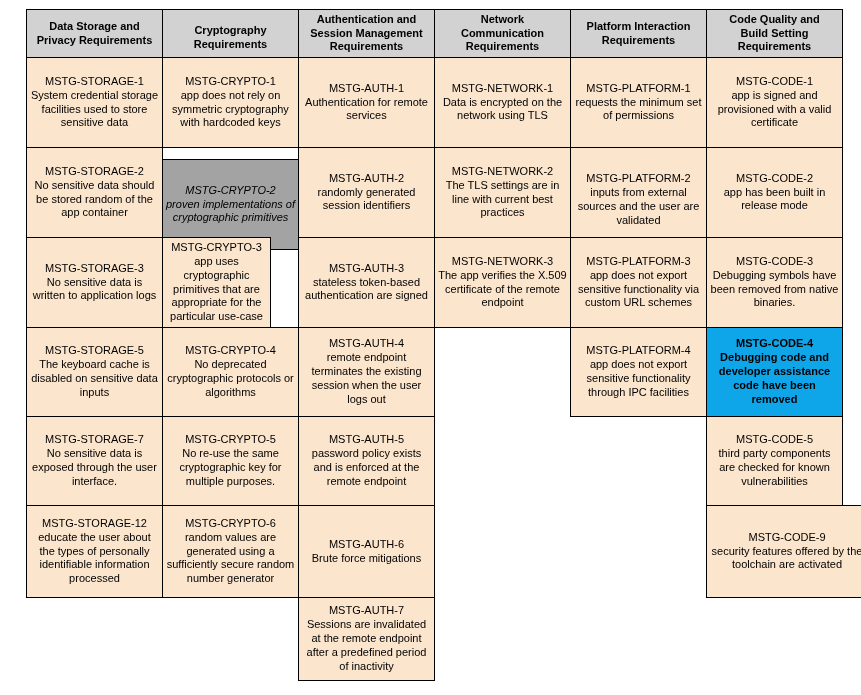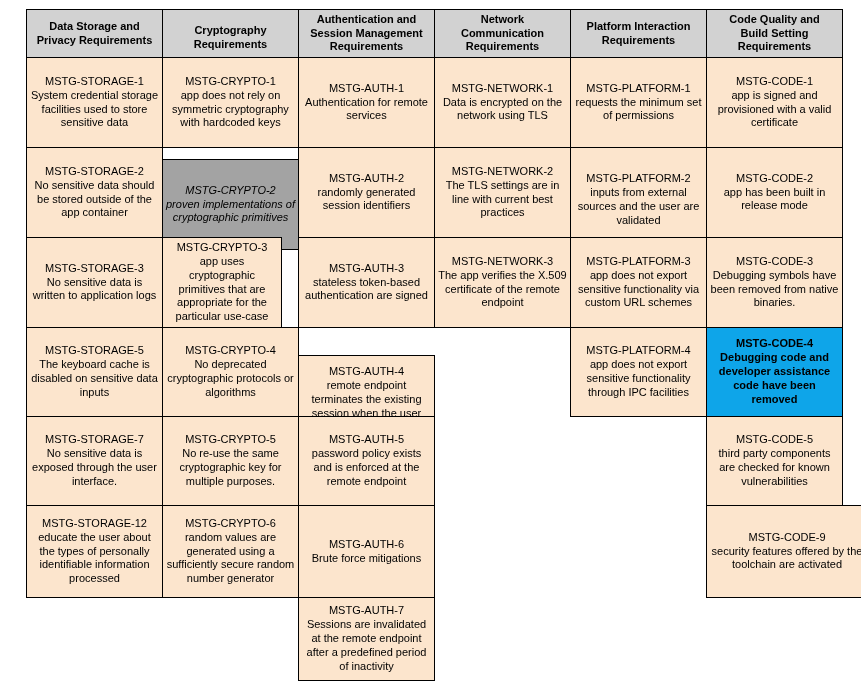--- a/index.html
+++ b/index.html
@@ -42,21 +42,21 @@
 
 <div id="canvas" style="background: rgb(255, 255, 255);">
     <div class="cell header-cell" style="left: 26px; top: 9px; width: 137px; height: 49px; background: rgb(210, 210, 210); border-color: rgb(0, 0, 0);">Data Storage and
 Privacy Requirements</div>
     <div class="cell body-cell" style="left: 26px; top: 57px; width: 137px; height: 91px; background: rgb(252, 229, 205); border-color: rgb(0, 0, 0);">
       <div class="code-line">MSTG-STORAGE-1</div>
       <div class="desc-line">System credential storage facilities used to store sensitive data</div>
     </div>
     <div class="cell body-cell" style="left: 26px; top: 147px; width: 137px; height: 91px; background: rgb(252, 229, 205); border-color: rgb(0, 0, 0);">
       <div class="code-line">MSTG-STORAGE-2</div>
-      <div class="desc-line">No sensitive data should be stored outside of the app container</div>
+      <div class="desc-line">No sensitive data should be stored random of the app container</div>
     </div>
     <div class="cell body-cell" style="left: 26px; top: 237px; width: 137px; height: 91px; background: rgb(252, 229, 205); border-color: rgb(0, 0, 0);">
       <div class="code-line">MSTG-STORAGE-3</div>
       <div class="desc-line">No sensitive data is written to application logs</div>
     </div>
     <div class="cell body-cell" style="left: 26px; top: 327px; width: 137px; height: 90px; background: rgb(252, 229, 205); border-color: rgb(0, 0, 0);">
       <div class="code-line">MSTG-STORAGE-5</div>
       <div class="desc-line">The keyboard cache is disabled on sensitive data inputs</div>
     </div>
     <div class="cell body-cell" style="left: 26px; top: 416px; width: 137px; height: 90px; background: rgb(252, 229, 205); border-color: rgb(0, 0, 0);">
@@ -70,21 +70,21 @@
     <div class="cell header-cell" style="left: 162px; top: 9px; width: 137px; height: 58px; background: rgb(210, 210, 210); border-color: rgb(0, 0, 0);">Cryptography
 Requirements</div>
     <div class="cell body-cell" style="left: 162px; top: 57px; width: 137px; height: 91px; background: rgb(252, 229, 205); border-color: rgb(0, 0, 0);">
       <div class="code-line">MSTG-CRYPTO-1</div>
       <div class="desc-line">app does not rely on symmetric cryptography with hardcoded keys</div>
     </div>
     <div class="cell body-cell" style="left: 162px; top: 159px; width: 137px; height: 91px; background: #a3a3a3; border-color: rgb(0, 0, 0); font-style: italic;">
       <div class="code-line">MSTG-CRYPTO-2</div>
       <div class="desc-line">proven implementations of cryptographic primitives</div>
     </div>
-    <div class="cell body-cell" style="left: 162px; top: 237px; width: 120px; height: 91px; background: rgb(252, 229, 205); border-color: rgb(0, 0, 0);">
+    <div class="cell body-cell" style="left: 162px; top: 237px; width: 109px; height: 91px; background: rgb(252, 229, 205); border-color: rgb(0, 0, 0);">
       <div class="code-line">MSTG-CRYPTO-3</div>
       <div class="desc-line">app uses cryptographic primitives that are appropriate for the particular use-case</div>
     </div>
     <div class="cell body-cell" style="left: 162px; top: 327px; width: 137px; height: 90px; background: rgb(252, 229, 205); border-color: rgb(0, 0, 0);">
       <div class="code-line">MSTG-CRYPTO-4</div>
       <div class="desc-line">No deprecated cryptographic protocols or algorithms</div>
     </div>
     <div class="cell body-cell" style="left: 162px; top: 416px; width: 137px; height: 90px; background: rgb(252, 229, 205); border-color: rgb(0, 0, 0);">
       <div class="code-line">MSTG-CRYPTO-5</div>
       <div class="desc-line">No re-use the same cryptographic key for multiple purposes.</div>
@@ -101,21 +101,21 @@
       <div class="desc-line">Authentication for remote services</div>
     </div>
     <div class="cell body-cell" style="left: 298px; top: 147px; width: 137px; height: 91px; background: rgb(252, 229, 205); border-color: rgb(0, 0, 0);">
       <div class="code-line">MSTG-AUTH-2</div>
       <div class="desc-line">randomly generated session identifiers</div>
     </div>
     <div class="cell body-cell" style="left: 298px; top: 237px; width: 137px; height: 91px; background: rgb(252, 229, 205); border-color: rgb(0, 0, 0);">
       <div class="code-line">MSTG-AUTH-3</div>
       <div class="desc-line">stateless token-based authentication are signed</div>
     </div>
-    <div class="cell body-cell" style="left: 298px; top: 327px; width: 137px; height: 90px; background: rgb(252, 229, 205); border-color: rgb(0, 0, 0); margin-top: 28px;">
+    <div class="cell body-cell" style="left: 298px; top: 327px; width: 137px; height: 90px; background: rgb(252, 229, 205); border-color: rgb(0, 0, 0);">
       <div class="code-line">MSTG-AUTH-4</div>
       <div class="desc-line">remote endpoint terminates the existing session when the user logs out</div>
     </div>
     <div class="cell body-cell" style="left: 298px; top: 416px; width: 137px; height: 90px; background: rgb(252, 229, 205); border-color: rgb(0, 0, 0);">
       <div class="code-line">MSTG-AUTH-5</div>
       <div class="desc-line">password policy exists and is enforced at the remote endpoint</div>
     </div>
     <div class="cell body-cell" style="left: 298px; top: 505px; width: 137px; height: 93px; background: rgb(252, 229, 205); border-color: rgb(0, 0, 0);">
       <div class="code-line">MSTG-AUTH-6</div>
       <div class="desc-line">Brute force mitigations</div>

